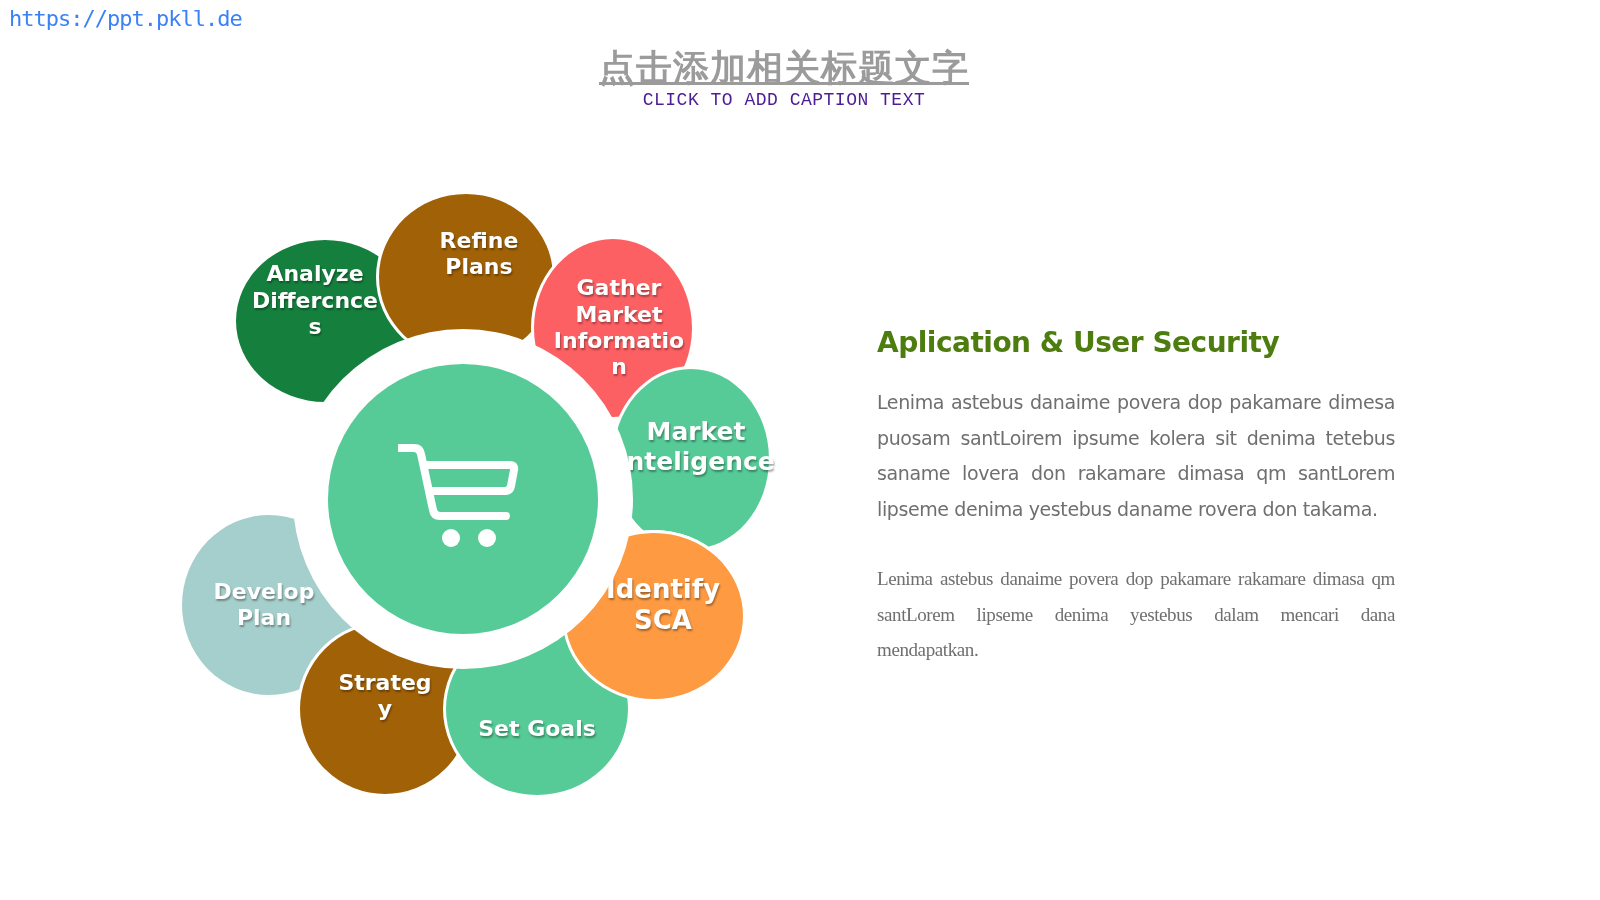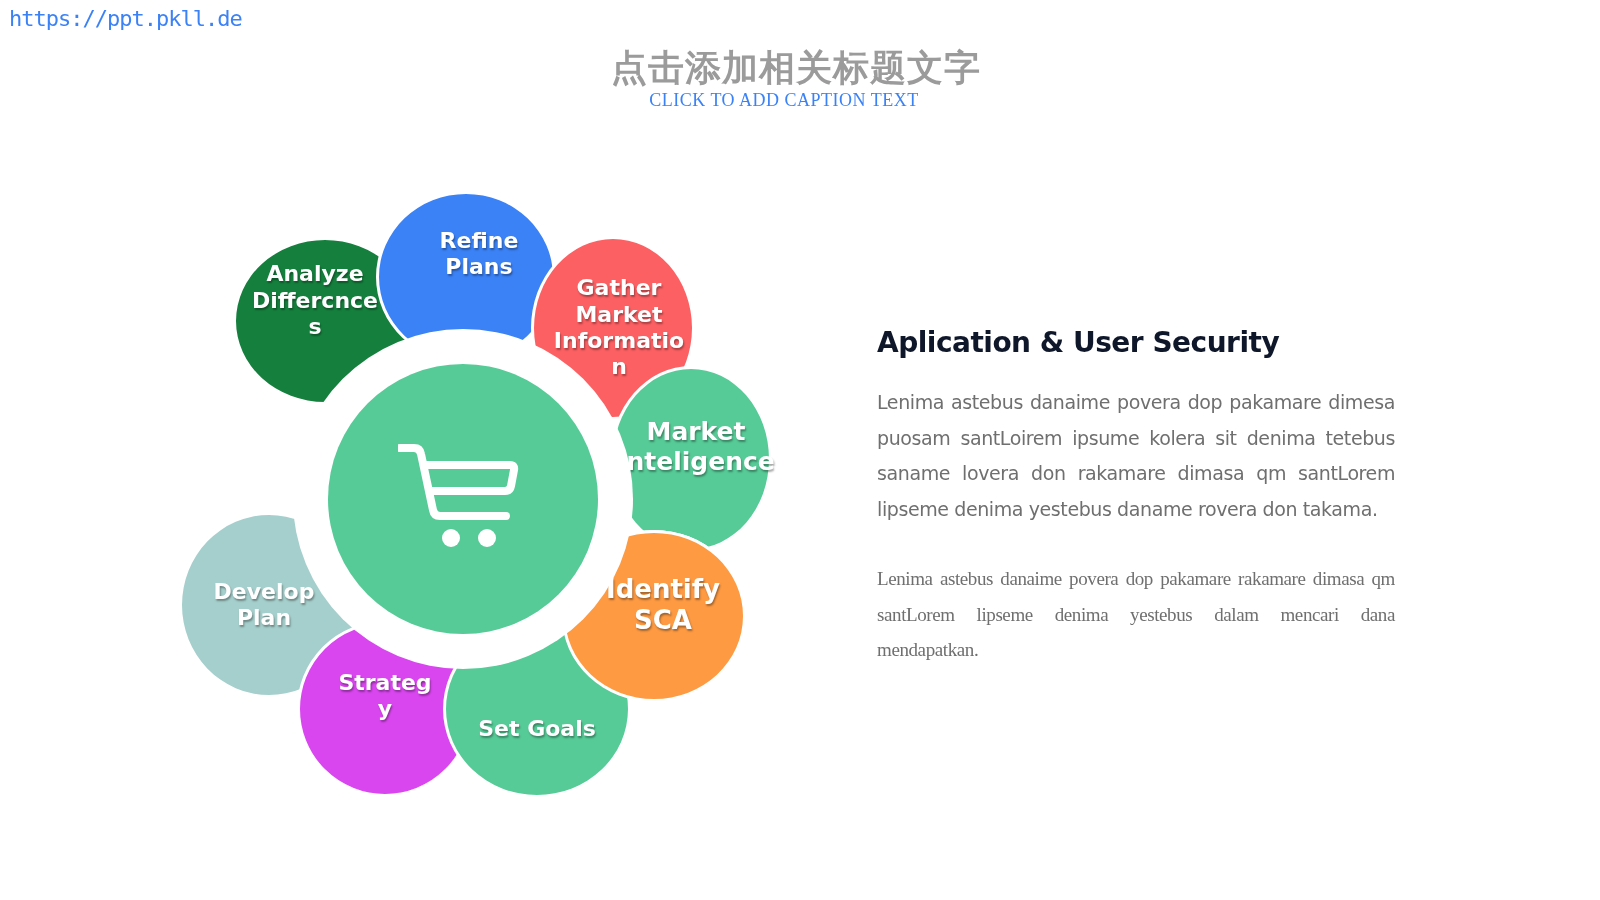--- a/index.html
+++ b/index.html
@@ -1,44 +1,44 @@
 <!DOCTYPE html>
 <html><head>
 <meta charset="utf-8">
 <style>
   html, body { margin:0; padding:0; }
   body { width:1600px; height:900px; background:#ffffff; position:relative; overflow:hidden; font-family:"DejaVu Sans", sans-serif; }
   .watermark { position:absolute; left:9px; top:6px; font-size:22px; color:#3b82f6; font-family:"DejaVu Sans Mono", monospace; letter-spacing:-1px; }
-  .title-cn { position:absolute; left:12px; width:1568px; top:44px; text-align:center; font-size:36px; font-weight:bold; color:#9b9b9b; letter-spacing:1px; }
-  .title-en { position:absolute; left:0; width:1568px; top:90px; text-align:center; font-size:18px; color:#3b82f6; font-family:Liberation Serif, serif; letter-spacing:0.5px; }
+  .title-cn { position:absolute; left:0; width:1568px; top:44px; text-align:center; font-size:36px; font-weight:bold; color:#9b9b9b; letter-spacing:1px;text-decoration:underline; }
+  .title-en { position:absolute; left:0; width:1568px; top:90px; text-align:center; font-size:18px; color:#4c1d95; font-family:Liberation Mono, monospace; letter-spacing:0.5px; }
   .diagram { position:absolute; left:0; top:0; width:800px; height:900px; }
   .petal { position:absolute; border-radius:50%; border:3px solid #ffffff; box-sizing:border-box; display:flex; align-items:center; justify-content:center; text-align:center; color:#ffffff; font-weight:bold; font-family:"DejaVu Sans", sans-serif; text-shadow:1px 2px 2px rgba(0,0,0,0.35); line-height:1.2; }
   .petal span { white-space:pre-line; display:block; }
   .ring { position:absolute; left:293px; top:329px; width:340px; height:340px; border-radius:50%; background:#ffffff; }
   .hub { position:absolute; left:328px; top:364px; width:270px; height:270px; border-radius:50%; background:#56cb97; display:flex; align-items:center; justify-content:center; }
   .right { position:absolute; left:877px; top:326px; width:518px; }
-  .heading { font-size:28px; font-weight:bold; color:#0f172a; font-family:"DejaVu Sans", sans-serif; letter-spacing:-0.5px; margin:0 0 26px 0; }
+  .heading { font-size:28px; font-weight:bold; color:#4d7c0f; font-family:"DejaVu Sans", sans-serif; letter-spacing:-0.5px; margin:0 0 26px 0; }
   .para { font-size:19px; color:#6f6f6f; line-height:35.5px; text-align:justify; font-family:"DejaVu Sans", sans-serif; margin:0; letter-spacing:-0.4px; }
   .para + .para { margin-top:34px;font-family:Liberation Serif, serif; }
 </style>
 </head>
 <body>
 
 <div class="watermark">https://ppt.pkll.de</div>
 <div class="title-cn">点击添加相关标题文字</div>
 <div class="title-en">CLICK TO ADD CAPTION TEXT</div>
 
 <div class="diagram">
 
   <div class="petal" style="left:233px; top:237px; width:184px; height:168px; font-size:22px; background:#15803d; padding:0 20px 40px 0;align-items:center;">
     <span>Analyze
 Differcnce
 s</span>
   </div>
-  <div class="petal" style="left:376px; top:191px; width:180px; height:172px; font-size:22px; background:#3b82f6; padding:0 0 46px 26px;">
+  <div class="petal" style="left:376px; top:191px; width:180px; height:172px; font-size:22px; background:#a16207; padding:0 0 46px 26px;">
     <span>Refine Plans</span>
   </div>
   <div class="petal" style="left:531px; top:236px; width:164px; height:184px; font-size:22px; background:#fc6063; padding:0 0 0 12px;">
     <span>Gather
 Market
 Informatio
 n</span>
   </div>
   <div class="petal" style="left:610px; top:366px; width:162px; height:186px; font-size:25px; background:#56cb97; padding:0 0 24px 10px;">
     <span>Market
@@ -58,21 +58,21 @@
   <div class="petal" style="left:179px; top:512px; width:180px; height:186px; font-size:22px; background:#a5cfcc; padding:0 10px 0 0;">
     <span>Develop
 Plan</span>
   </div>
 
   <div class="petal" style="left:179px; top:512px; width:180px; height:186px; font-size:22px; background:#a5cfcc; padding:0 10px 0 0;">
     <span>Develop
 Plan</span>
   </div>
 
-  <div class="petal" style="left:297px; top:621px; width:176px; height:176px; font-size:22px; background:#d946ef; padding:0 0 26px 0;">
+  <div class="petal" style="left:297px; top:621px; width:176px; height:176px; font-size:22px; background:#a16207; padding:0 0 26px 0;">
     <span>Strateg
 y</span>
   </div>
 
   <div class="petal" style="left:443px; top:620px; width:188px; height:178px; font-size:22px; background:#56cb97; padding:40px 0 0 0;">
     <span>Set Goals</span>
   </div>
 
   <div class="petal" style="left:562px; top:530px; width:184px; height:172px; font-size:26px; background:#fd9a42; padding:0 0 22px 18px;">
     <span>Identify

